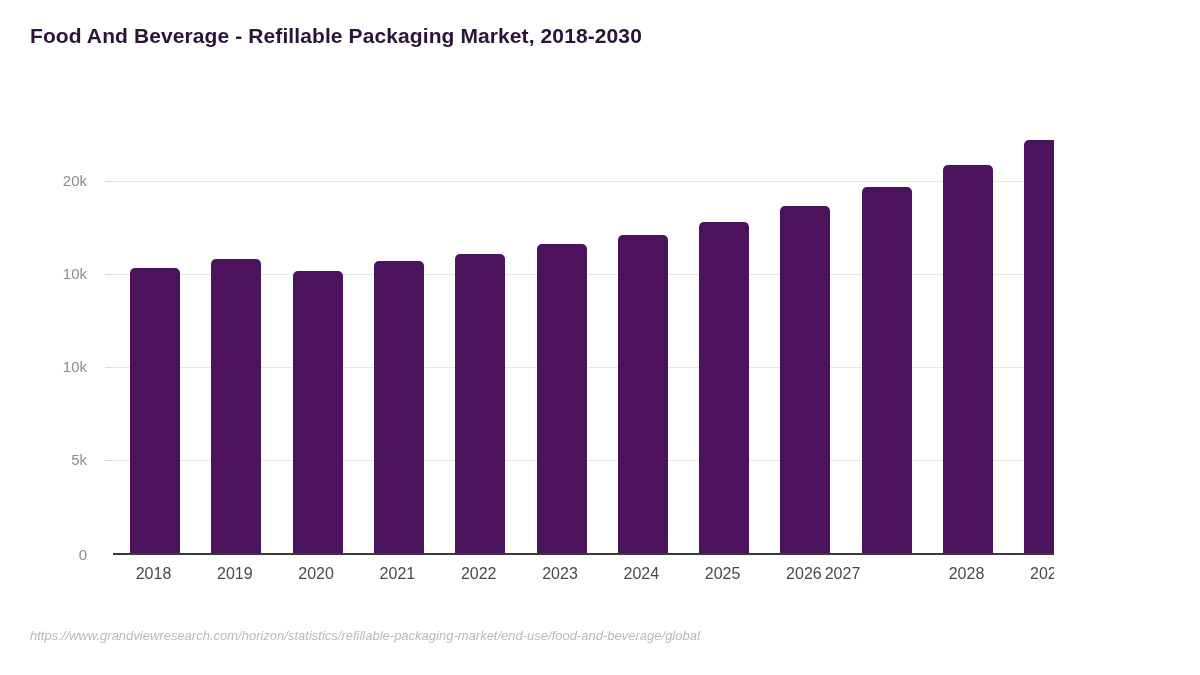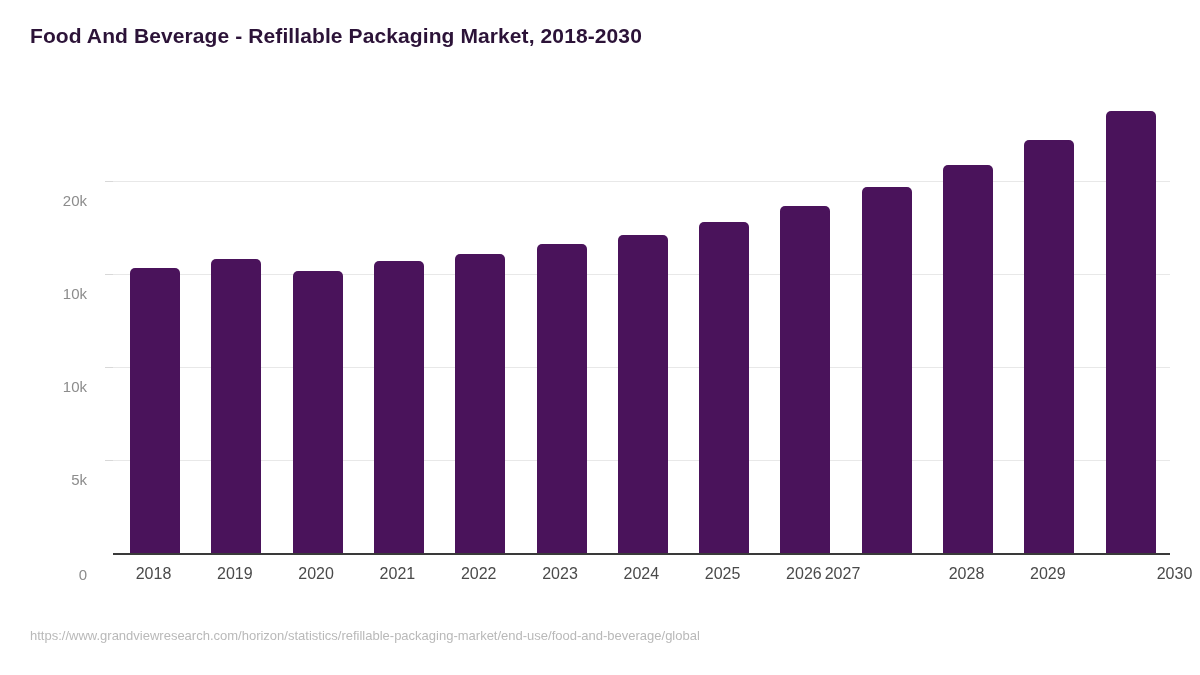--- a/index.html
+++ b/index.html
@@ -6,21 +6,21 @@
     margin: 0;
     padding: 0;
     background: #ffffff;
   }
   body {
     font-family: "Liberation Sans", sans-serif;
     -webkit-font-smoothing: antialiased;
   }
   #page {
     position: relative;
-    width: 1200px;
+    width: 1054px;
     height: 675px;
     background: #ffffff;
     border-radius: 10px;
     overflow: hidden;
     box-sizing: border-box;
   }
 
   
   #chart-title {
     position: absolute;
@@ -65,21 +65,20 @@
   }
 
   
   .y-tick-label {
     position: absolute;
     right: 1092px;  
     font-size: 15px;
     color: #8c8c8c;
     text-align: right;
     white-space: nowrap;
-    margin-top: 20px;
   }
   #y-axis-labels {
     position: absolute;
     left: 0;
     top: 0;
     width: 1200px;
     height: 675px;
     pointer-events: none;
   }
   #y-axis-labels .y-tick-label {
@@ -125,20 +124,21 @@
   }
 
   
   #source-url {
     position: absolute;
     left: 30px;
     top: 628px;
     font-size: 13px;
     color: #b9b9b9;
     white-space: nowrap;
+    font-style: italic;
   }
   #brand-logo {
     position: absolute;
     right: 24px;
     top: 616px;
     display: flex;
     align-items: center;
     gap: 10px;
   }
   #logo-mark {

